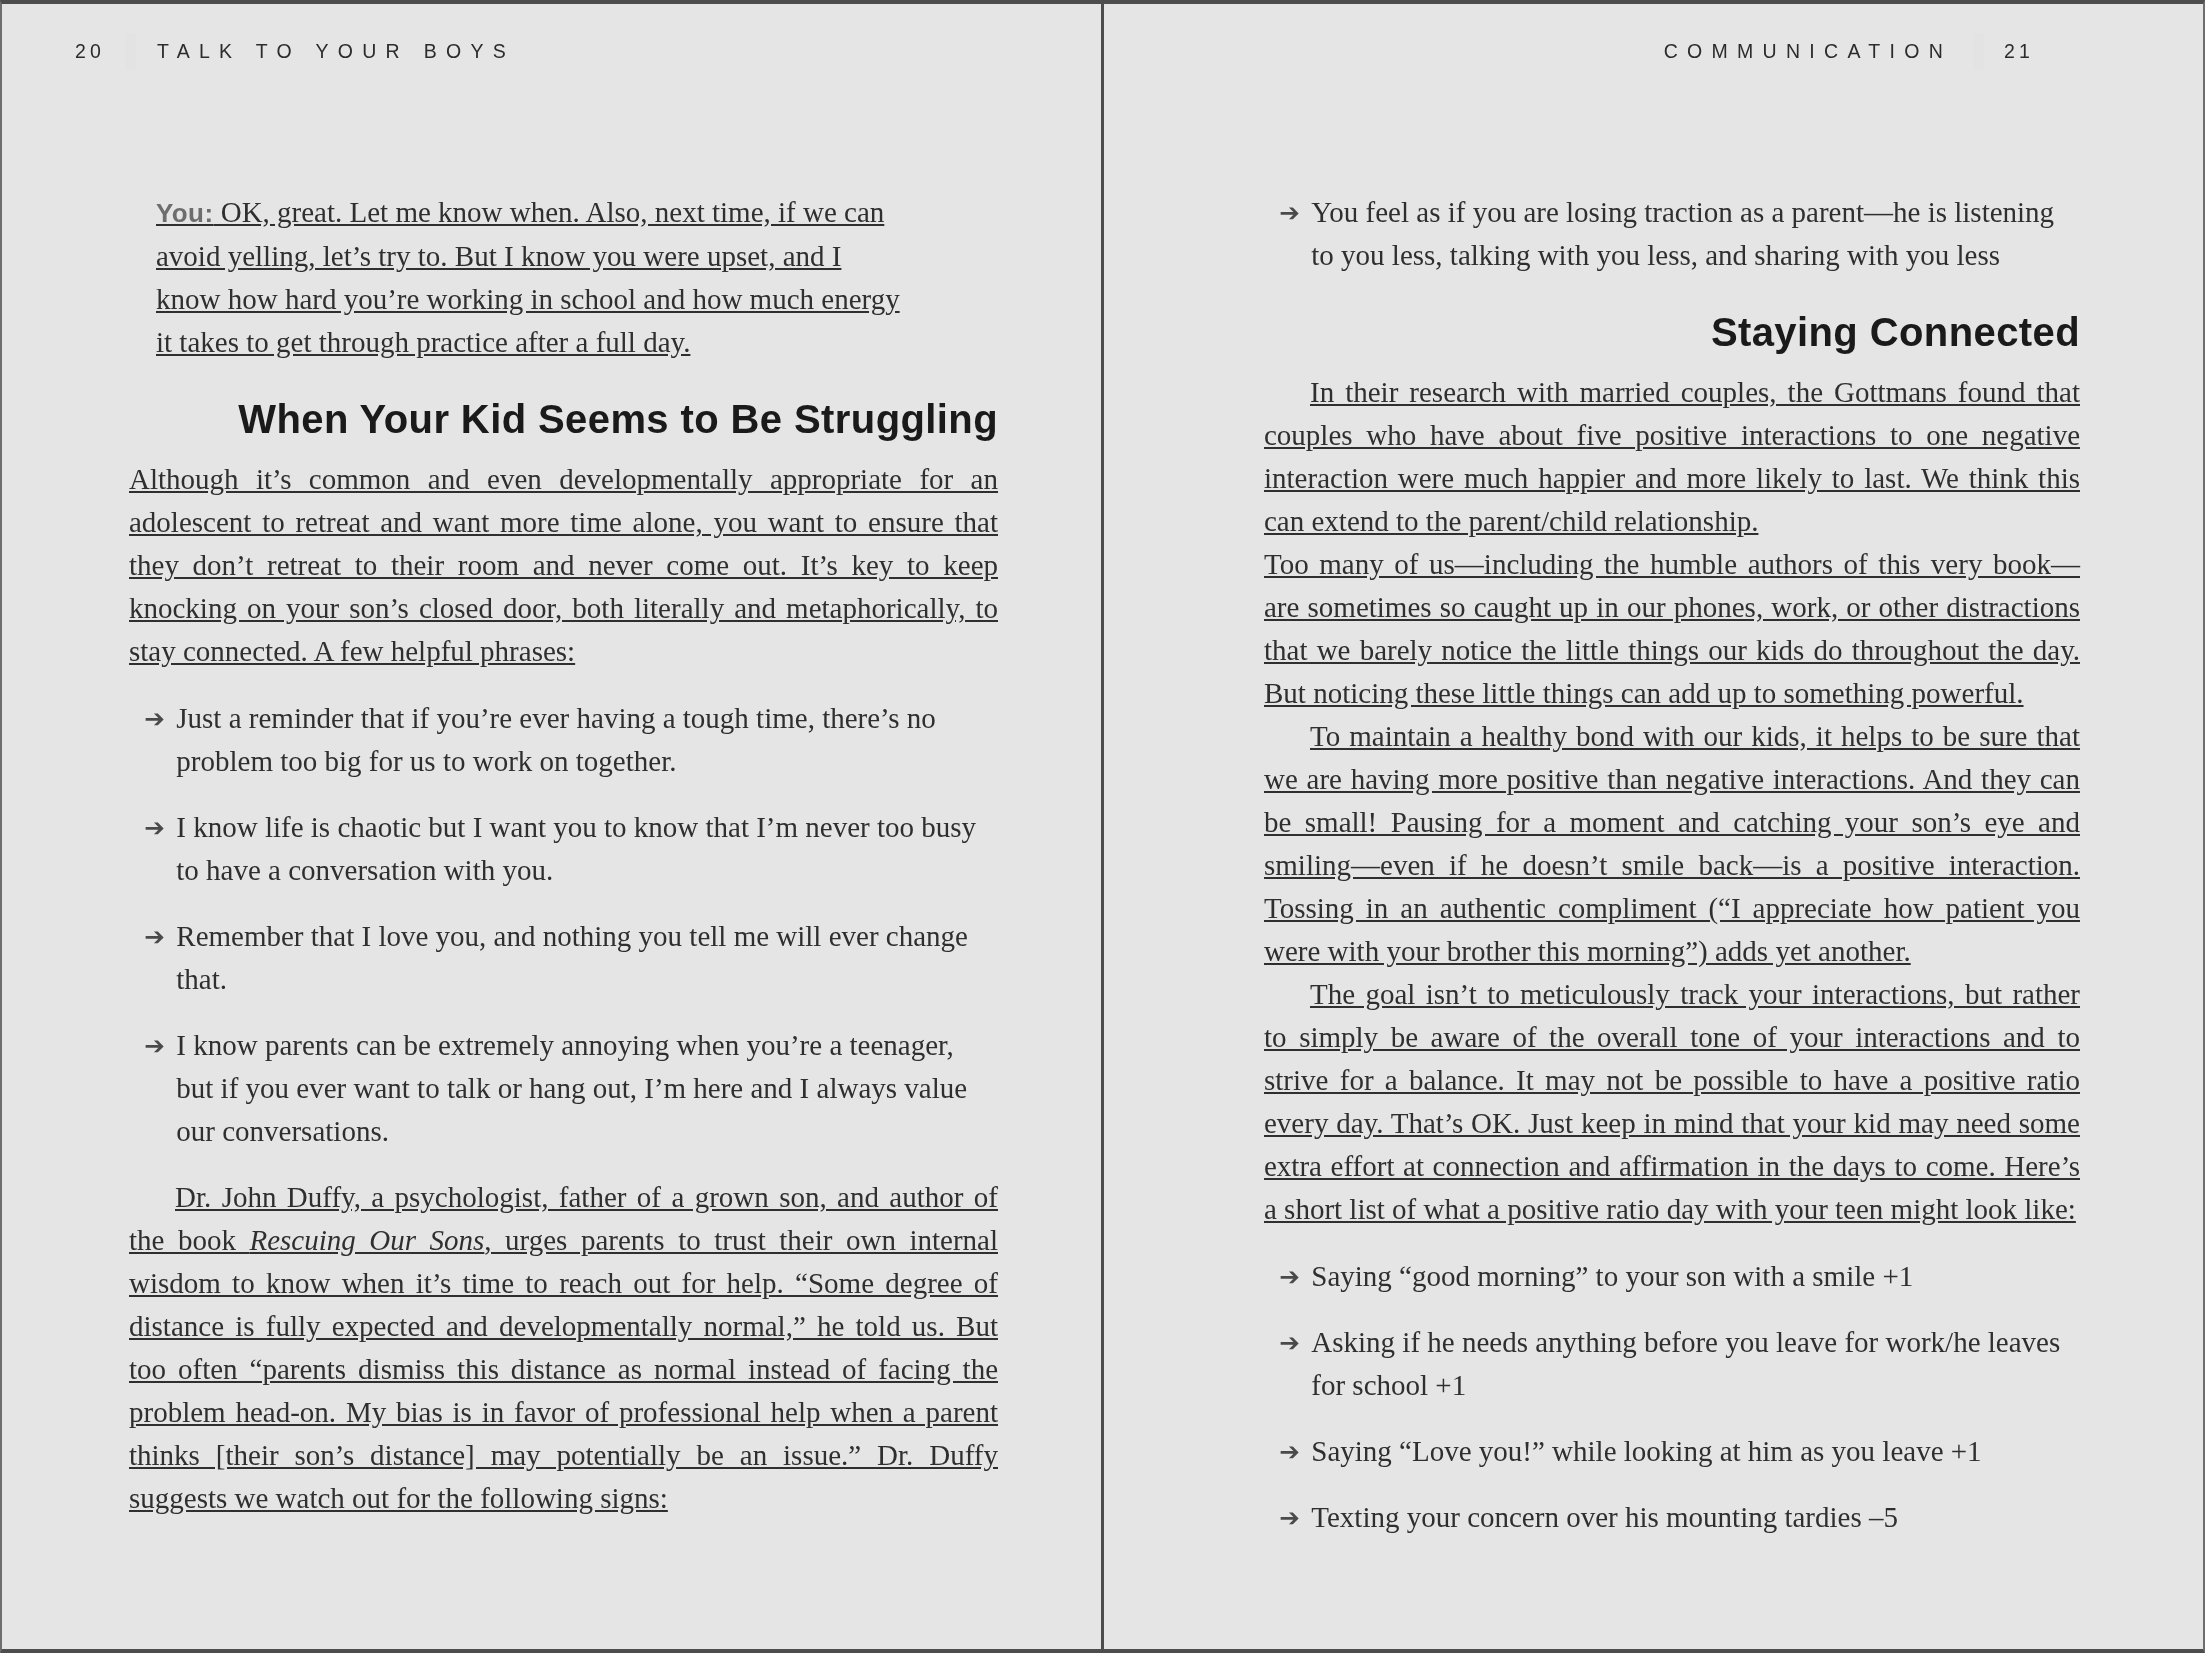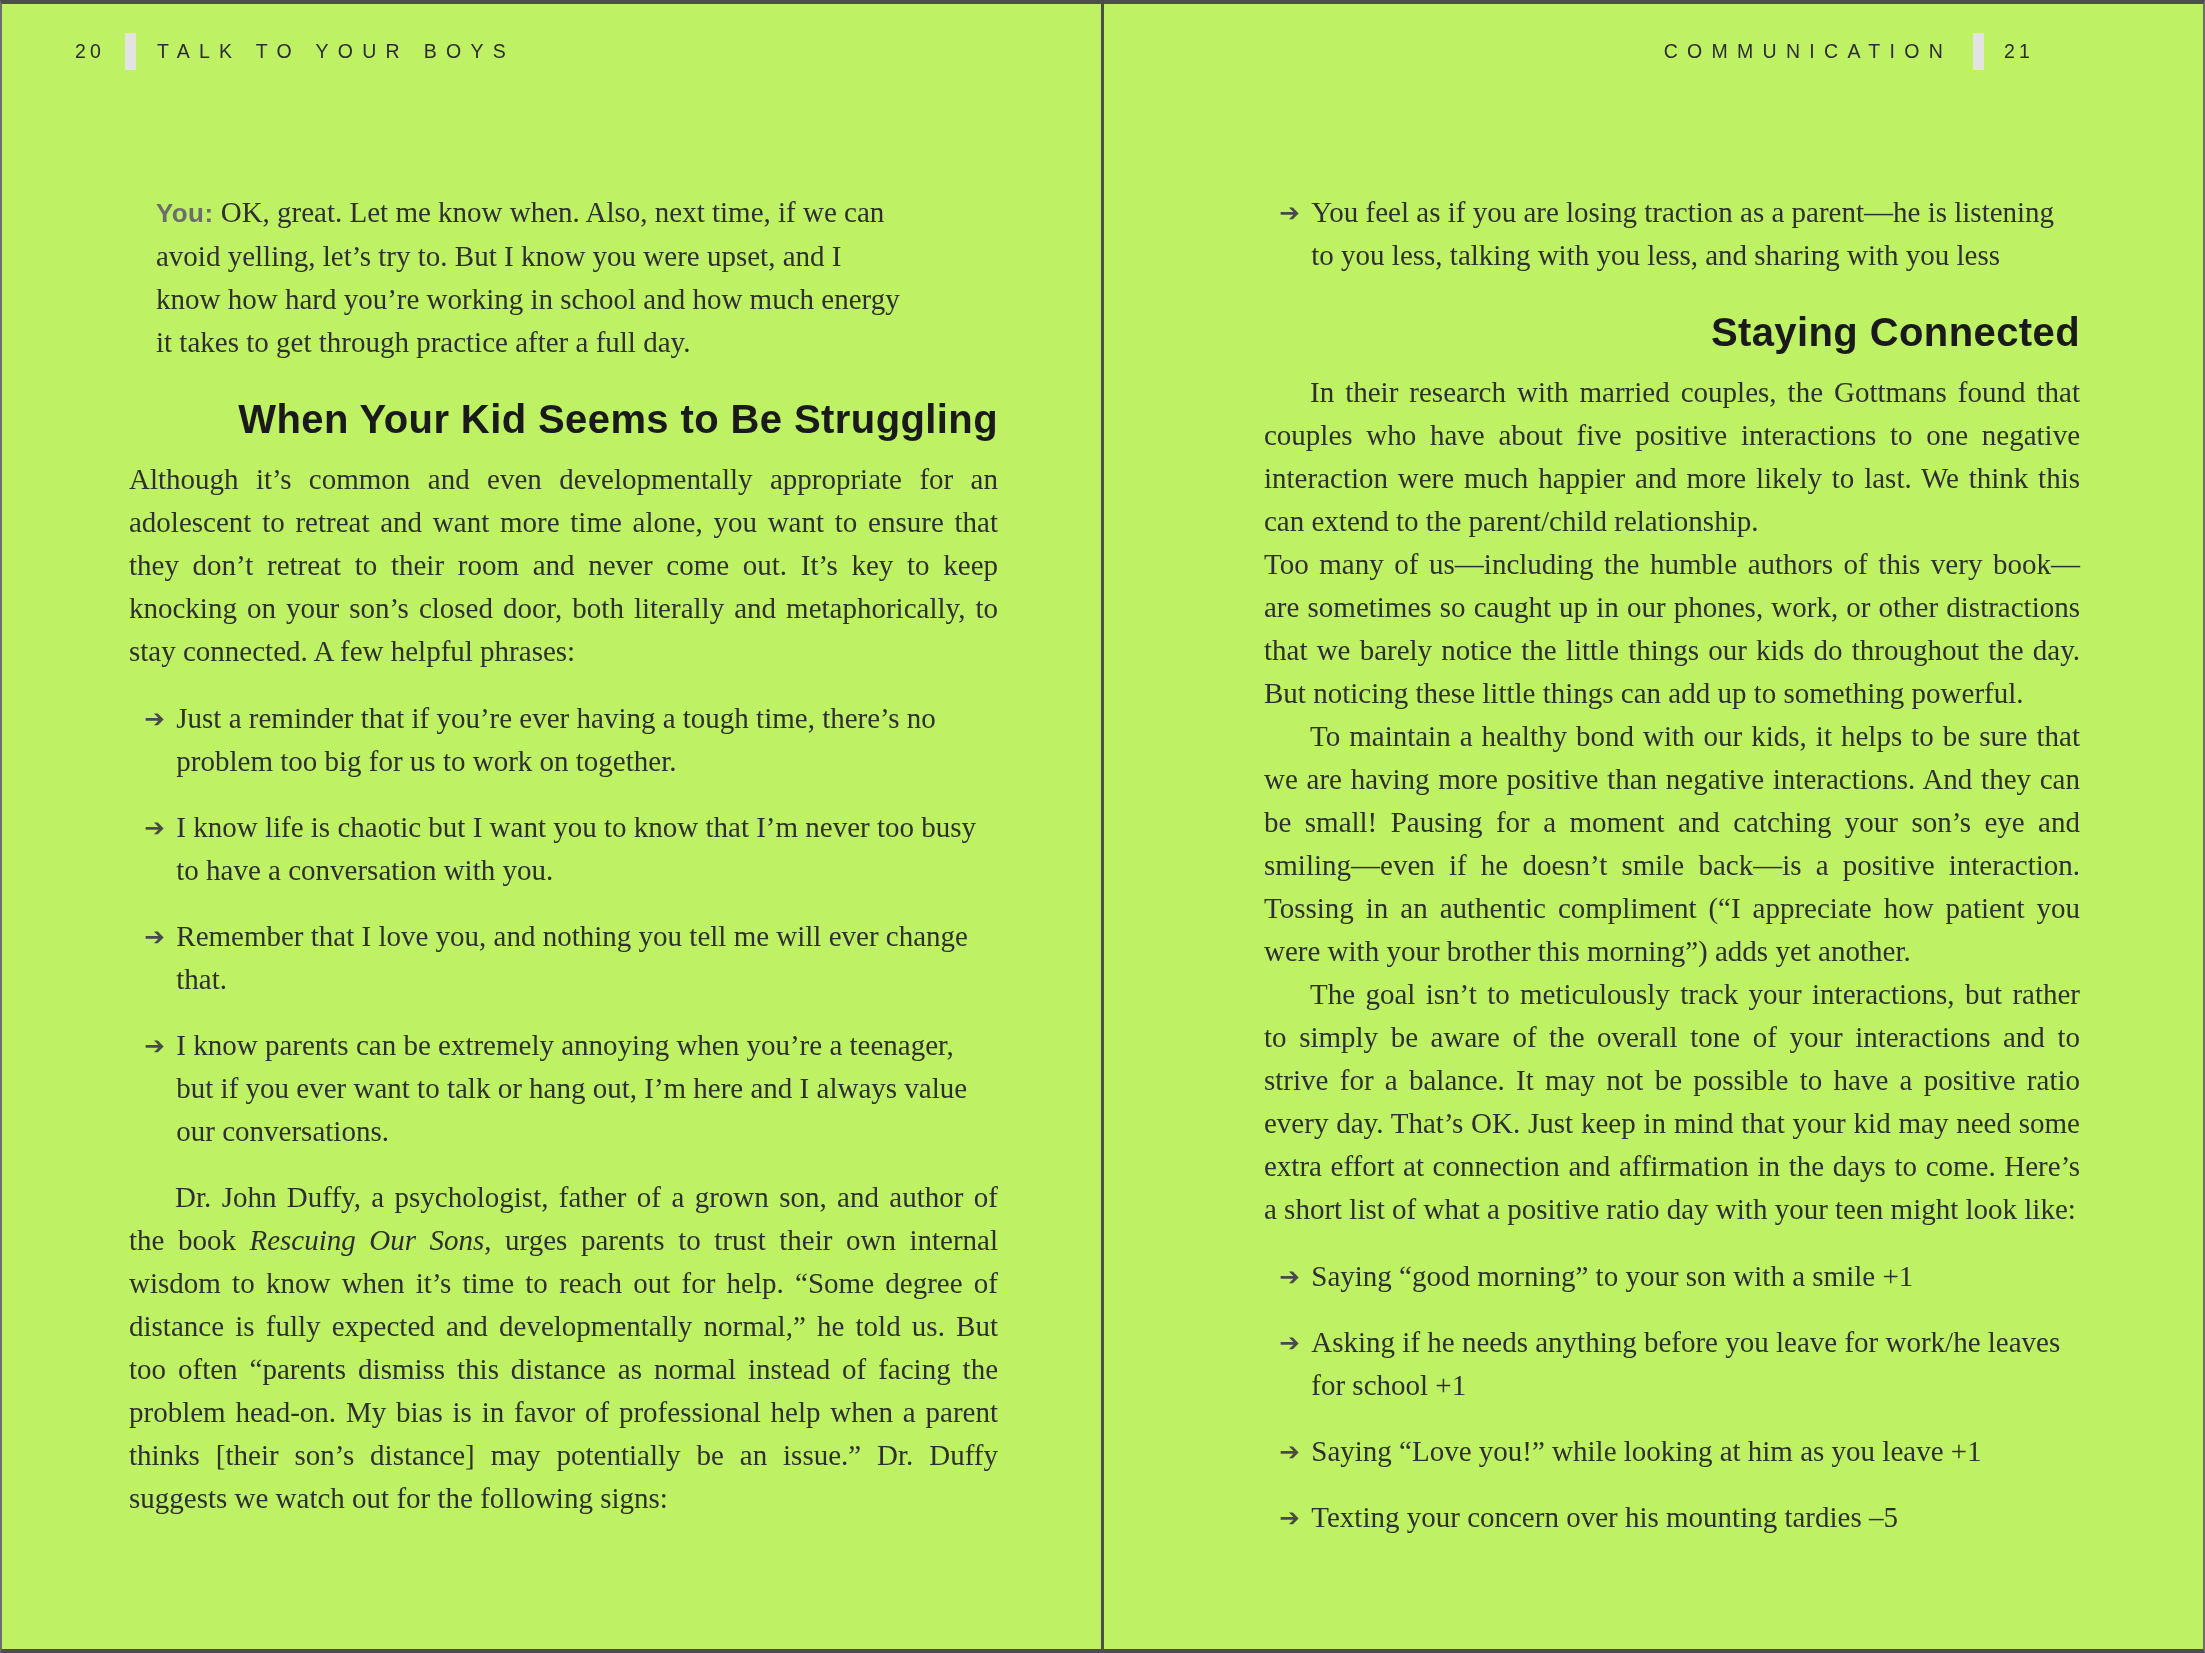--- a/index.html
+++ b/index.html
@@ -15,21 +15,21 @@
   }
   .spread {
     position: absolute;
     left: 0; top: 0;
     width: 2205px; height: 1654px;
     box-sizing: border-box;
     border-top: 4.2px solid #4d4d4d;
     border-bottom: 5.1px solid #4d4d4d;
     border-left: 2.5px solid #6e6e6e;
     border-right: 2.5px solid #6e6e6e;
-    background: #bef264;
+    background: #e5e5e5;
     padding-left: 7px;
   }
   .gutter {
     position: absolute;
     left: 1099px; top: 0;
     width: 3.4px; height: 100%;
     background: #4d4d4d;
   }
   .page { position: absolute; top: 0; height: 100%; }
   .page.left  { left: 0;      width: 1099px; }
@@ -66,20 +66,21 @@
   .content { position: absolute; top: 187px; }
   .page.left  .content { left: 127px; width: 869px; }
   .page.right .content { left: 159px; width: 816px; }
 
   .body-text {
     font-size: 29px;
     line-height: 43px;
     color: #2f2f2f;
     text-align: justify;
     margin: 0;
+    text-decoration: underline;
   }
   .para-indent { text-indent: 46px; }
   .spaced-top { margin-top: 42px; }
 
   .dialogue {
     margin-left: 27px;
     width: 748px;
     text-align: left;
   }
   .dialogue-label {

